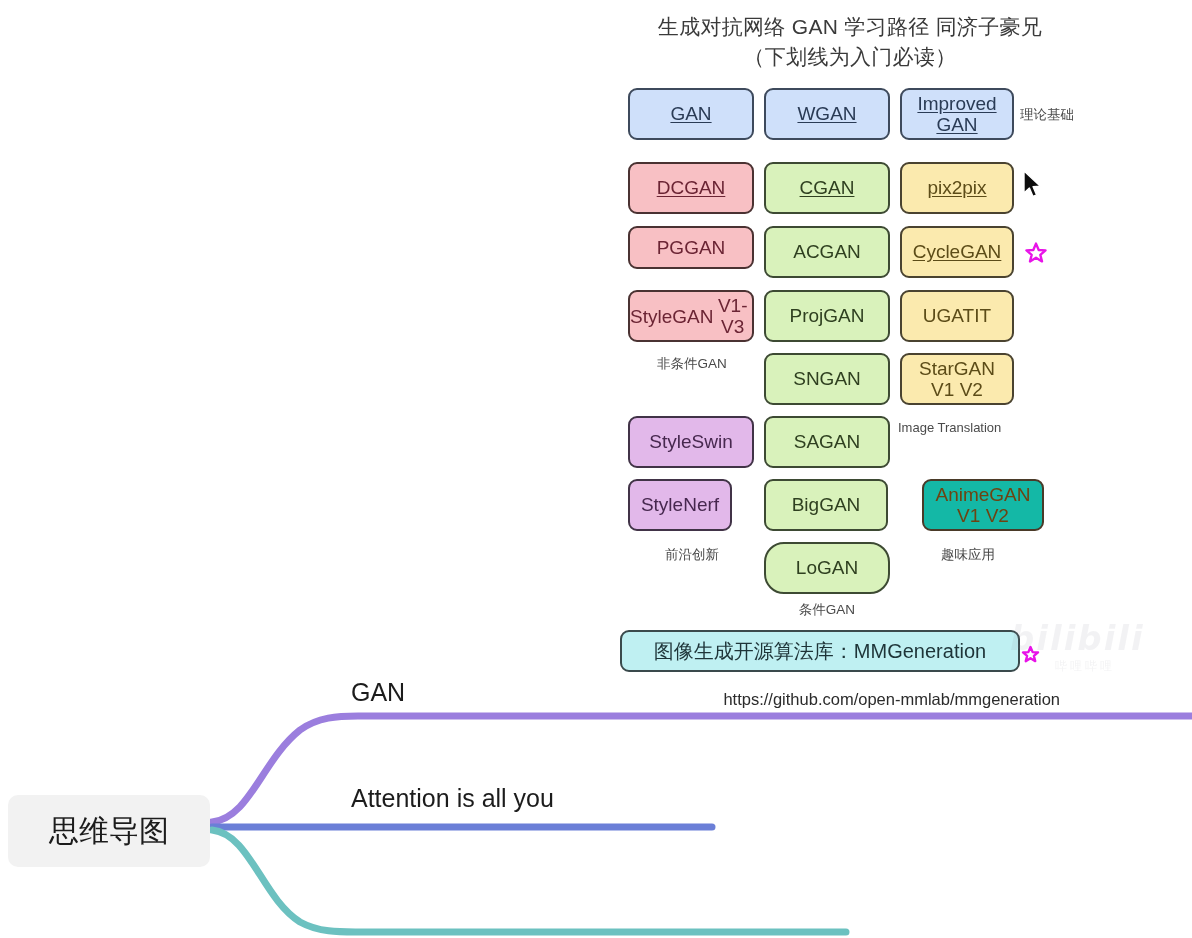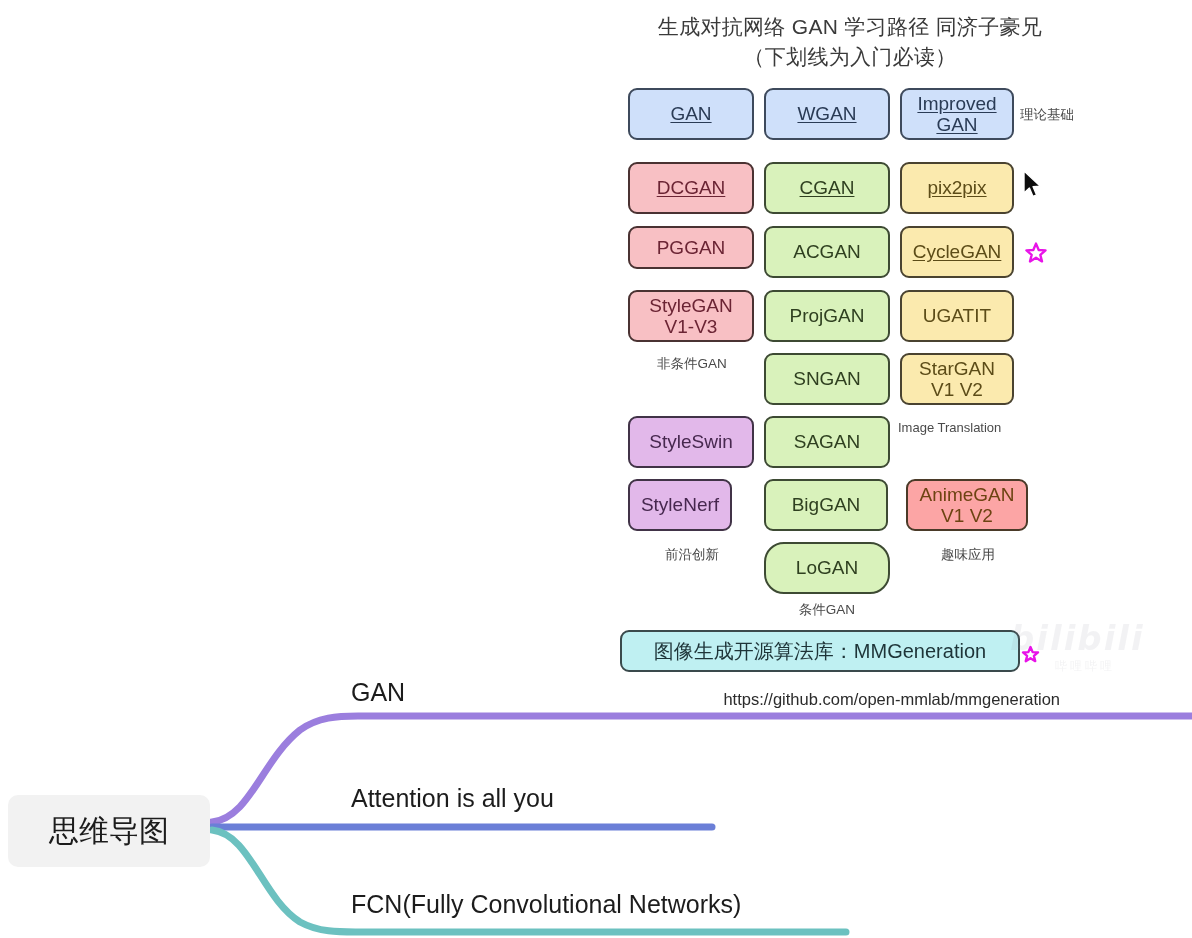--- a/index.html
+++ b/index.html
@@ -56,21 +56,21 @@
     font-size: 19px;
     line-height: 22px;
     font-family: "Liberation Sans", "DejaVu Sans", sans-serif;
   }
   .gbox.u { text-decoration: underline; text-underline-offset: 2px; }
   .gbox.blue   { background: #cfe0fa; border-color: #3e4a5c; color: #2a3b55; }
   .gbox.pink   { background: #f8c0c4; border-color: #4a3232; color: #6b2434; }
   .gbox.green  { background: #d9f2bb; border-color: #3d4a33; color: #2f4020; }
   .gbox.yellow { background: #fbeaae; border-color: #4a4330; color: #5c4c18; }
   .gbox.purple { background: #e2b8ea; border-color: #413347; color: #47284f; }
-  .gbox.orange { background: #fca5a5; border-color: #4a3a28; color: #6d4312; }
+  .gbox.orange { background: #14b8a6; border-color: #4a3a28; color: #6d4312; margin-left: 16px; }
   .gbox.cyan   { background: #bff0f2; border-color: #3a4a4c; color: #1e3438; }
 
   .glabel {
     position: absolute;
     font-size: 13px;
     color: #4a4a4a;
     text-align: center;
     font-family: Liberation Sans, sans-serif;
     white-space: nowrap;
   }
@@ -211,21 +211,21 @@
     <div class="gbox pink" style="left:28px;  top:226px; width:126px; height:43px;">
       <span>PGGAN</span>
     </div>
     <div class="gbox green" style="left:164px; top:226px; width:126px; height:52px;">
       <span>ACGAN</span>
     </div>
     <div class="gbox yellow u" style="left:300px; top:226px; width:114px; height:52px;">
       <span>CycleGAN</span>
     </div>
 
-    <div class="gbox pink" style="left:28px;  top:290px; width:126px; height:52px; flex-direction:column; line-height:21px;">
+    <div class="gbox pink" style="left:28px;  top:290px; width:126px; height:52px; line-height:21px;">
       <span>StyleGAN</span>
       <span>V1-V3</span>
     </div>
     <div class="gbox green" style="left:164px; top:290px; width:126px; height:52px;">
       <span>ProjGAN</span>
     </div>
     <div class="gbox yellow" style="left:300px; top:290px; width:114px; height:52px;">
       <span>UGATIT</span>
     </div>
 
@@ -303,15 +303,14 @@
 
     <path d="M 212 830 C 250 834 262 898 300 922 C 320 933 342 932 362 932 L 846 932" fill="none" stroke="#6cc1c0" stroke-width="7" stroke-linecap="round"></path>
   </svg>
 
   <div class="root-node">
     <span>思维导图</span>
   </div>
 
   <div class="branch-label" id="lbl-gan">GAN</div>
   <div class="branch-label" id="lbl-attention">Attention is all you</div>
-  <div class="branch-label" id="lbl-fcn">FCN(Fully Convolutional Networks)</div>
 
 </div>
 
 </body></html>

